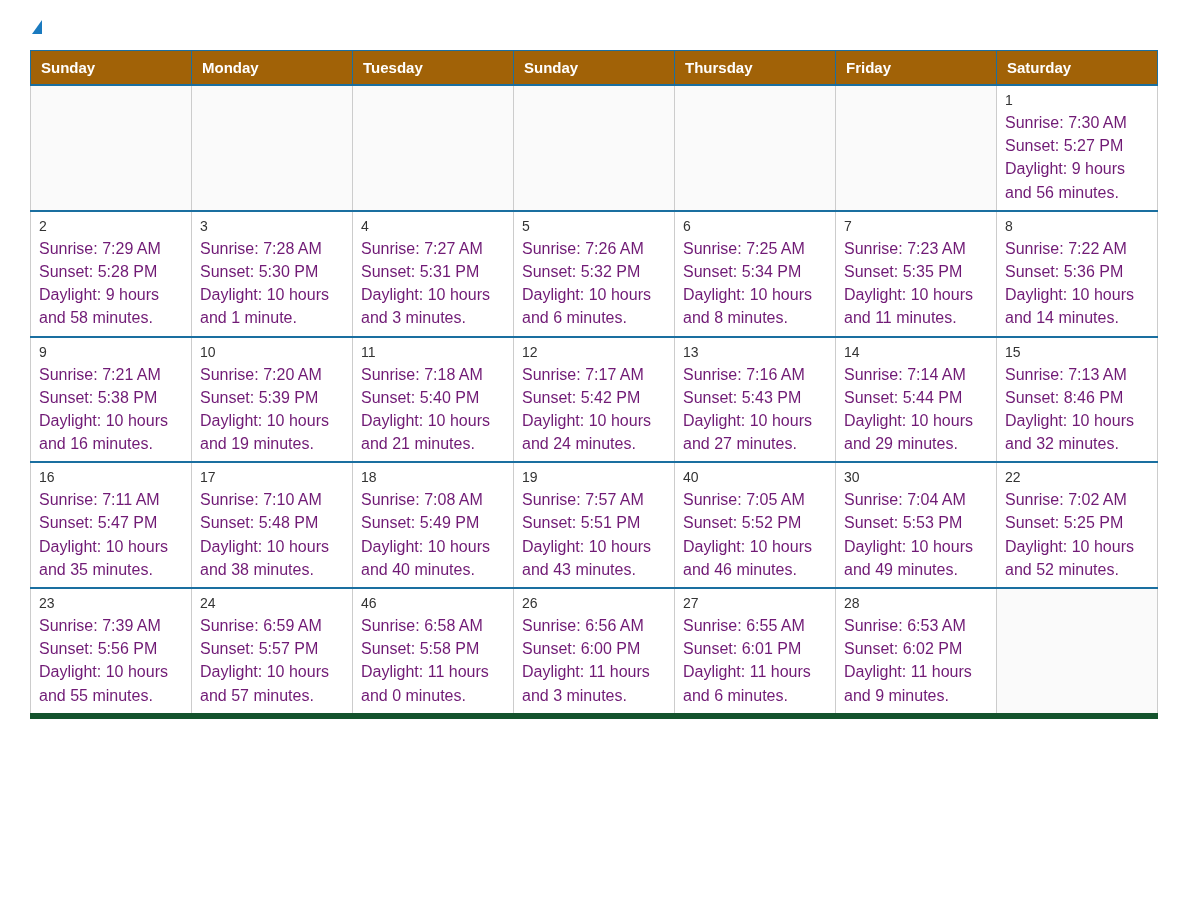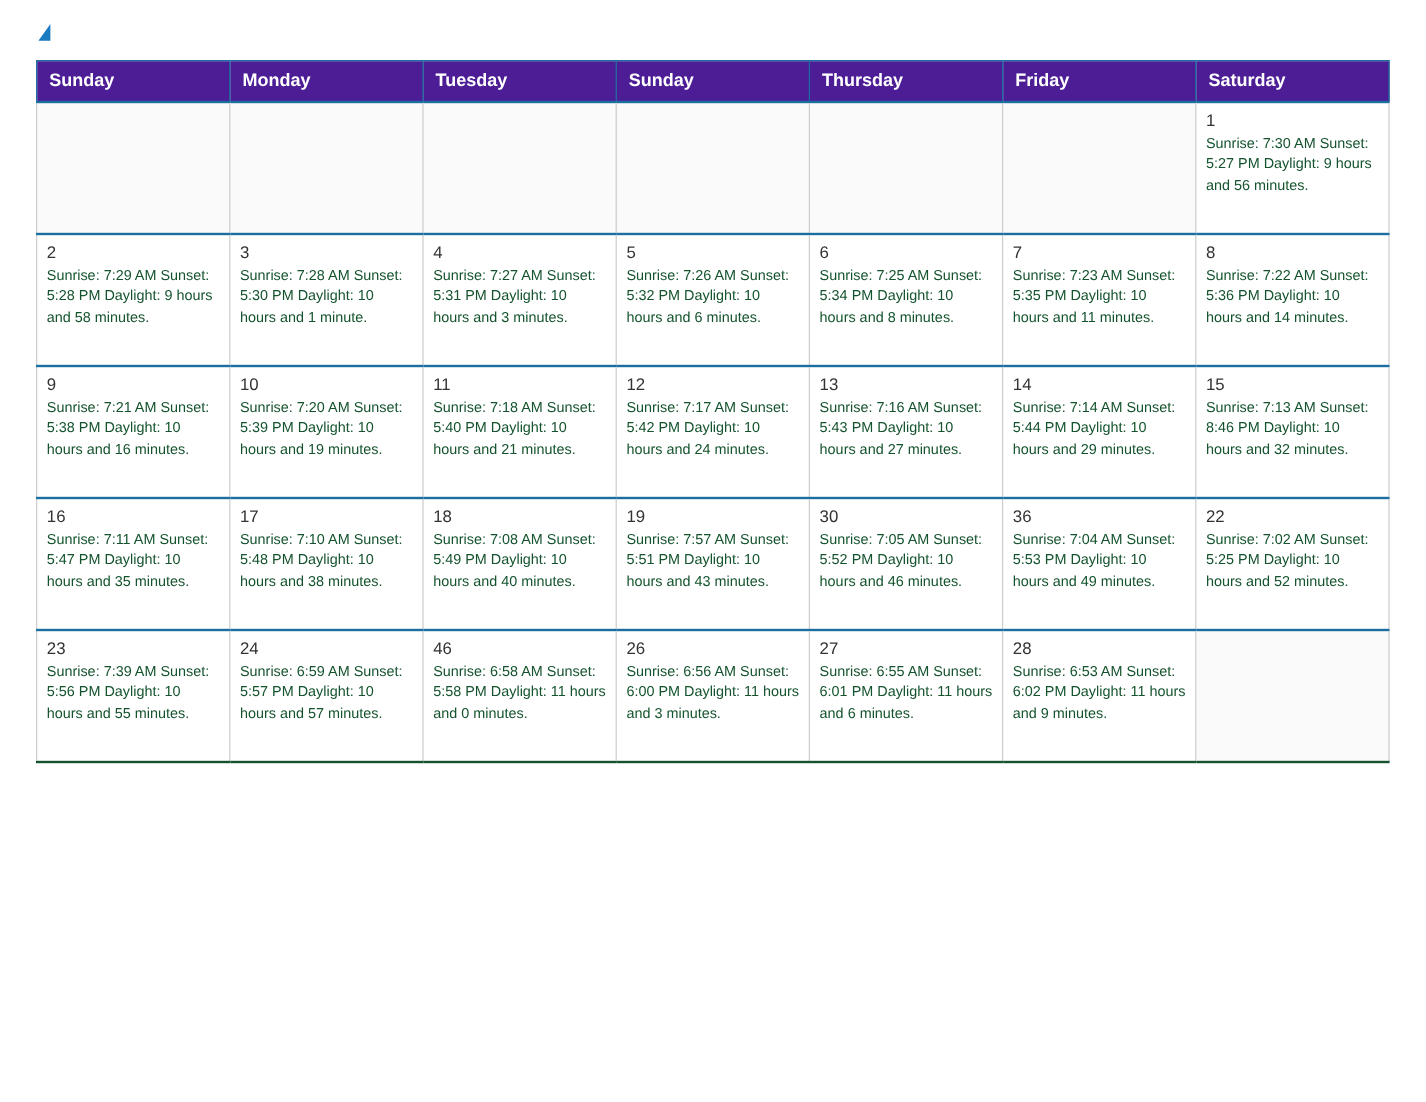--- a/index.html
+++ b/index.html
@@ -58,21 +58,21 @@
       font-size: 18px;
       color: #555;
       margin-top: 4px;
     }
     table {
       width: 100%;
       border-collapse: collapse;
       table-layout: fixed;
     }
     thead tr {
-      background-color: #4c1d95;
+      background-color: #a16207;
     }
     thead th {
       color: #fff;
       font-size: 15px;
       font-weight: bold;
       padding: 8px 10px;
       text-align: left;
       border: 1px solid #1a6fa0;
     }
     tbody td {
@@ -85,29 +85,29 @@
       font-size: 12.5px;
       color: #333;
     }
     .day-num {
       font-size: 14px;
       font-weight: normal;
       display: block;
       margin-bottom: 3px;
     }
     .day-info {
-      font-size: 12px;
+      font-size: 16px;
       line-height: 1.45;
-      color: #14532d;
+      color: #701a75;
     }
     .empty-cell {
       background: #fafafa;
     }
     tbody tr:last-child td {
-      border-bottom: 2px solid #14532d;
+      border-bottom: 6px solid #14532d;
     }
   </style>
 </head>
 <body>
 
 <div class="header">
   <div class="logo">
     <div class="logo-row">
       <span class="logo-text-general"></span>
       <span class="logo-icon"></span>
@@ -254,27 +254,27 @@
 Sunset: 5:49 PM
 Daylight: 10 hours and 40 minutes.</div>
         </td>
         <td>
           <span class="day-num">19</span>
           <div class="day-info">Sunrise: 7:57 AM
 Sunset: 5:51 PM
 Daylight: 10 hours and 43 minutes.</div>
         </td>
         <td>
-          <span class="day-num">30</span>
+          <span class="day-num">40</span>
           <div class="day-info">Sunrise: 7:05 AM
 Sunset: 5:52 PM
 Daylight: 10 hours and 46 minutes.</div>
         </td>
         <td>
-          <span class="day-num">36</span>
+          <span class="day-num">30</span>
           <div class="day-info">Sunrise: 7:04 AM
 Sunset: 5:53 PM
 Daylight: 10 hours and 49 minutes.</div>
         </td>
         <td>
           <span class="day-num">22</span>
           <div class="day-info">Sunrise: 7:02 AM
 Sunset: 5:25 PM
 Daylight: 10 hours and 52 minutes.</div>
         </td>

